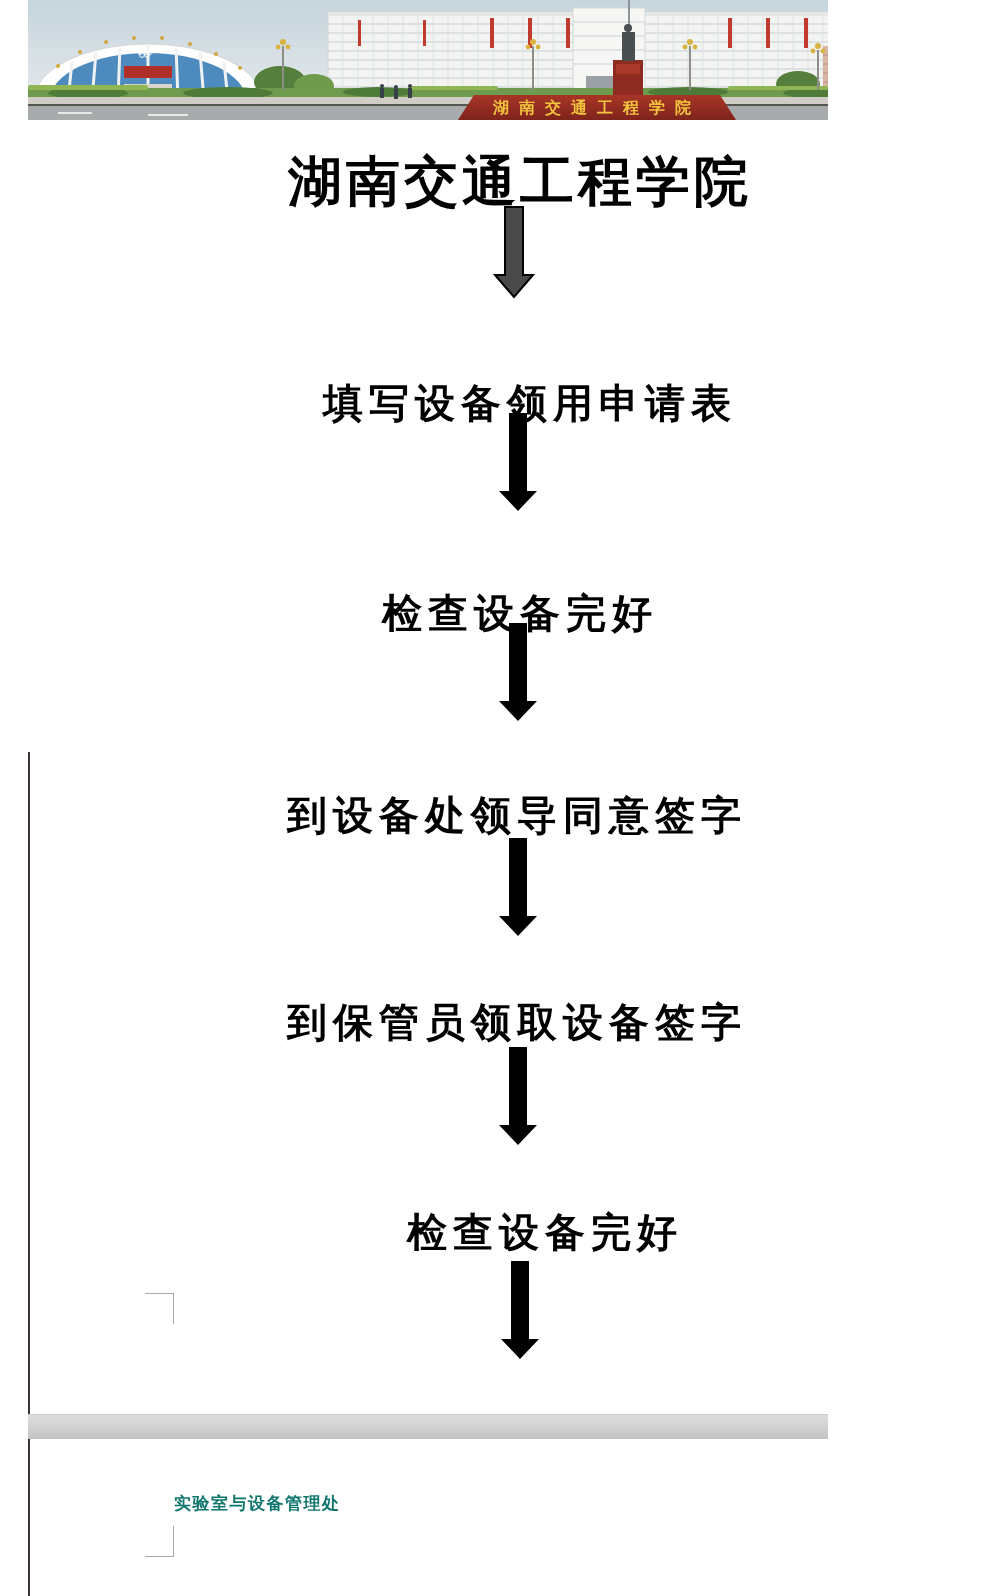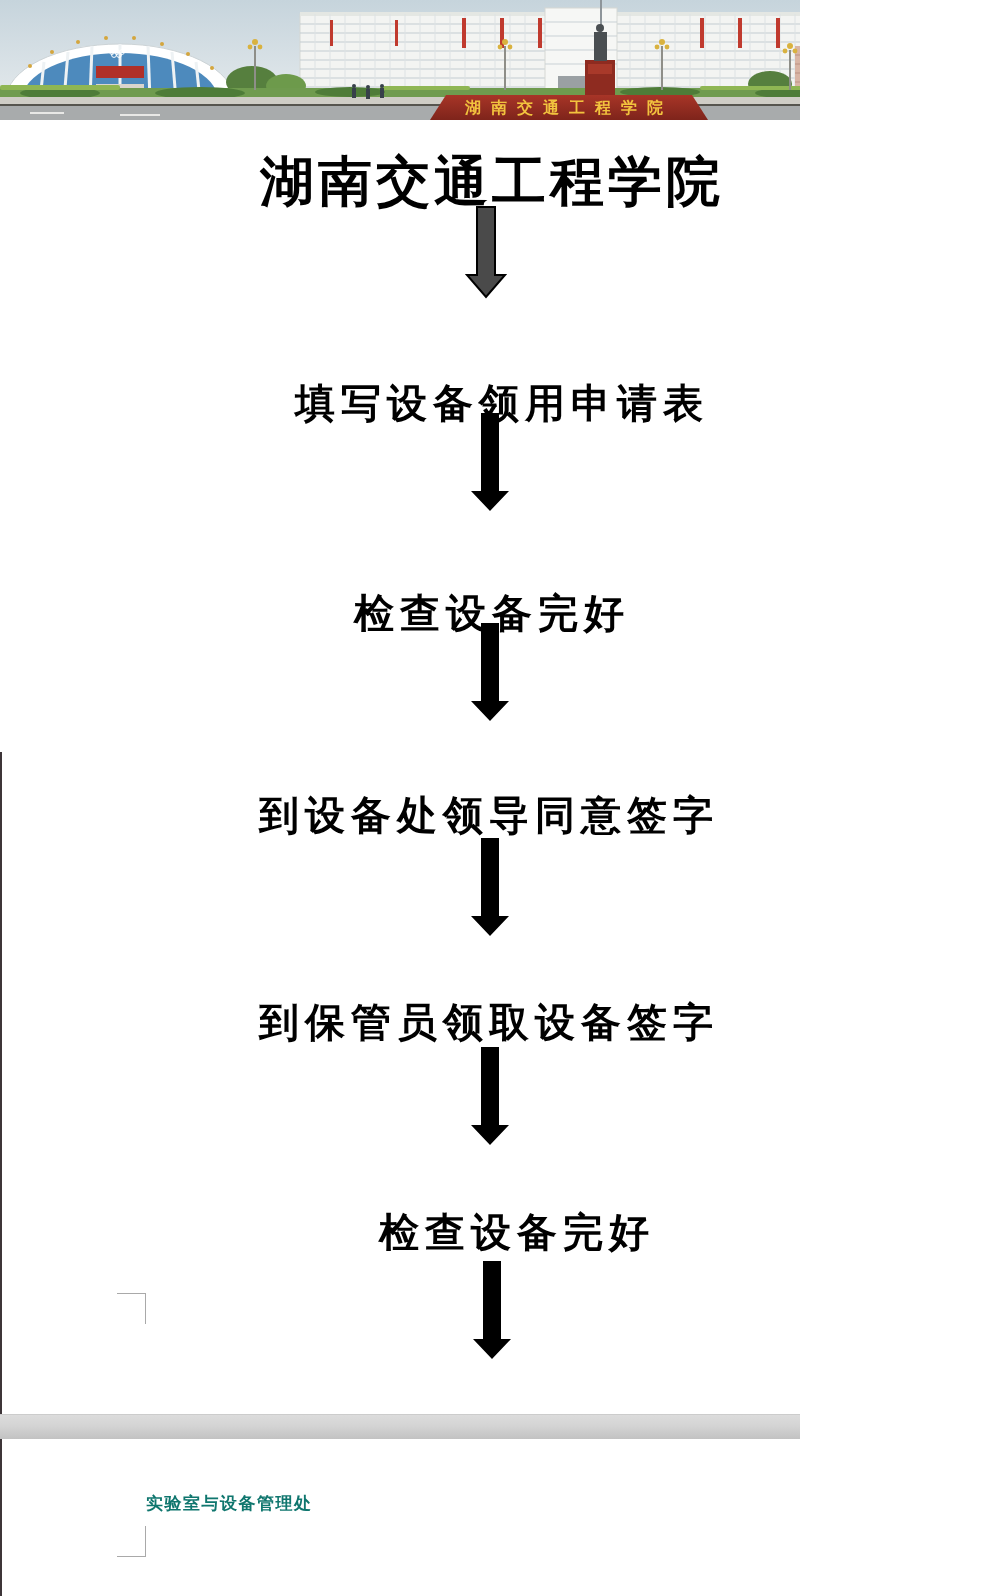--- a/index.html
+++ b/index.html
@@ -2,20 +2,21 @@
 <html><head>
 <meta charset="utf-8">
 <style>
   html,body{margin:0;padding:0;background:#ffffff;}
   .page{
     position:relative;
     width:800px;height:1596px;
     background:#ffffff;
     overflow:hidden;
     font-family:"Liberation Sans","DejaVu Sans",sans-serif;
+    margin-left:28px;
   }
   .banner{position:absolute;left:0;top:0;display:block;}
   .doc-title{
     position:absolute;left:0;top:152px;width:984px;
     text-align:center;font-size:54px;line-height:58px;font-weight:bold;
     letter-spacing:4px;color:#000;
   }
   .step{
     position:absolute;left:0;width:984px;
     text-align:center;font-size:40px;line-height:44px;font-weight:bold;

